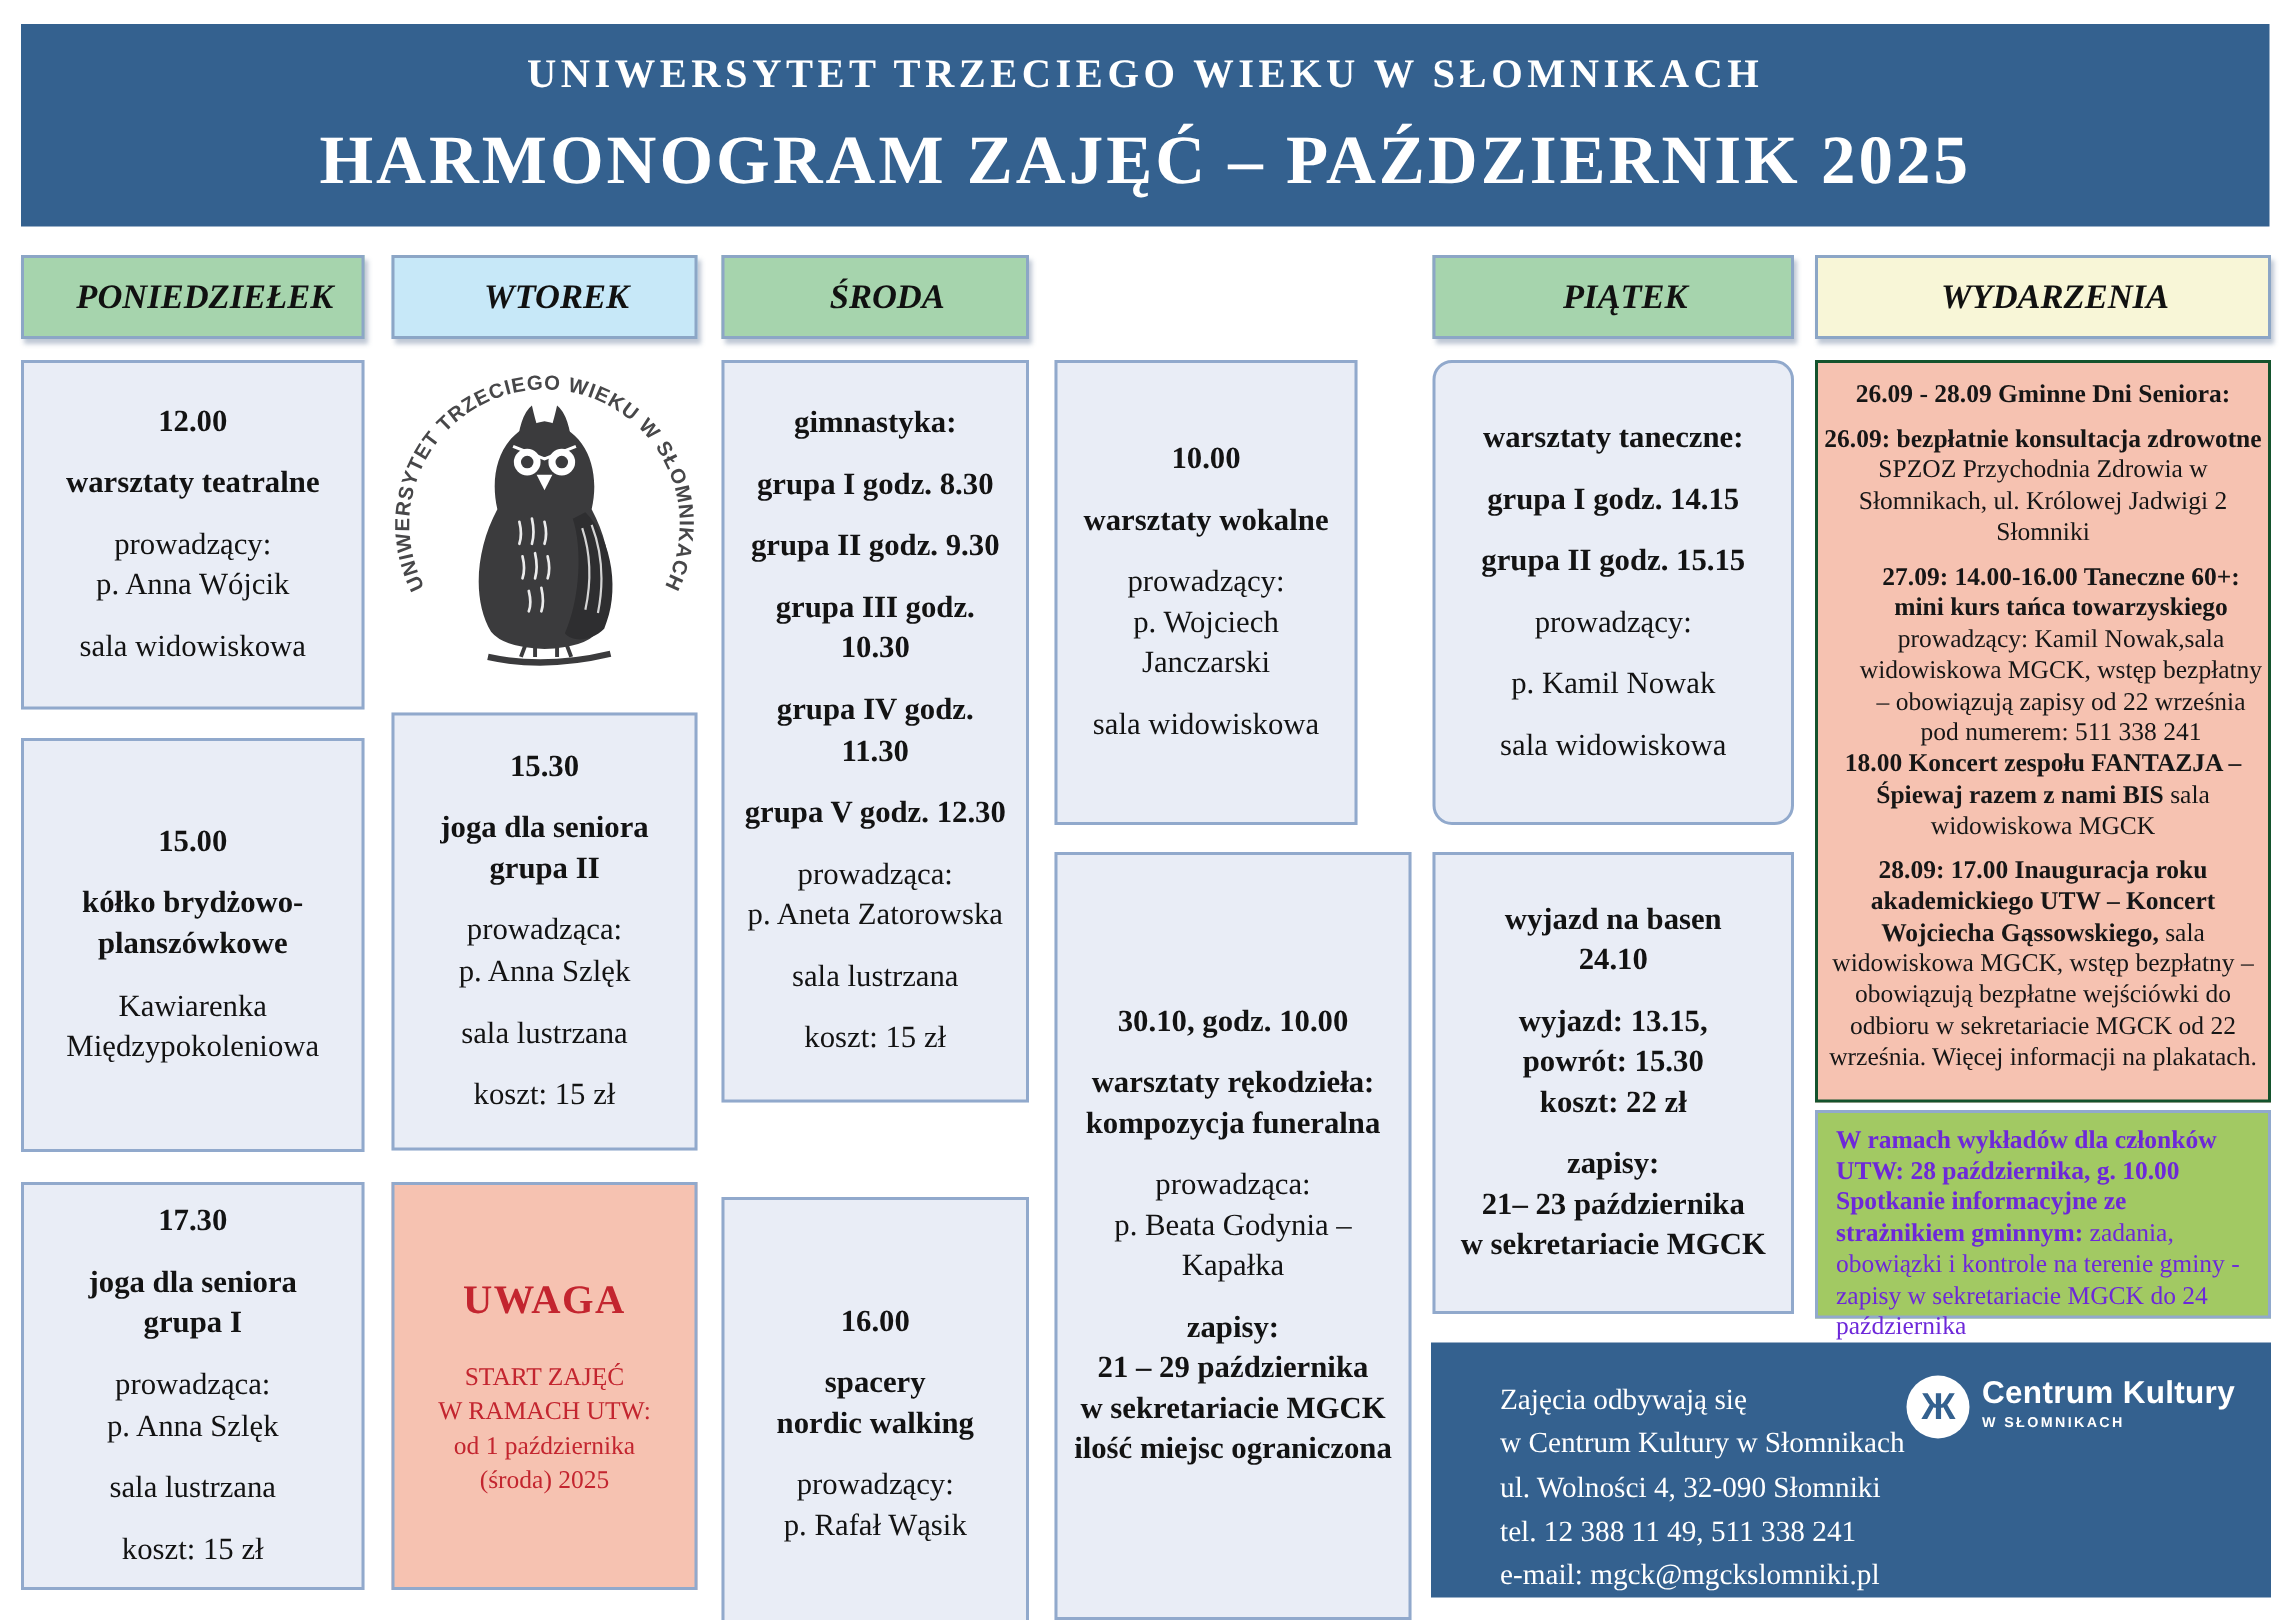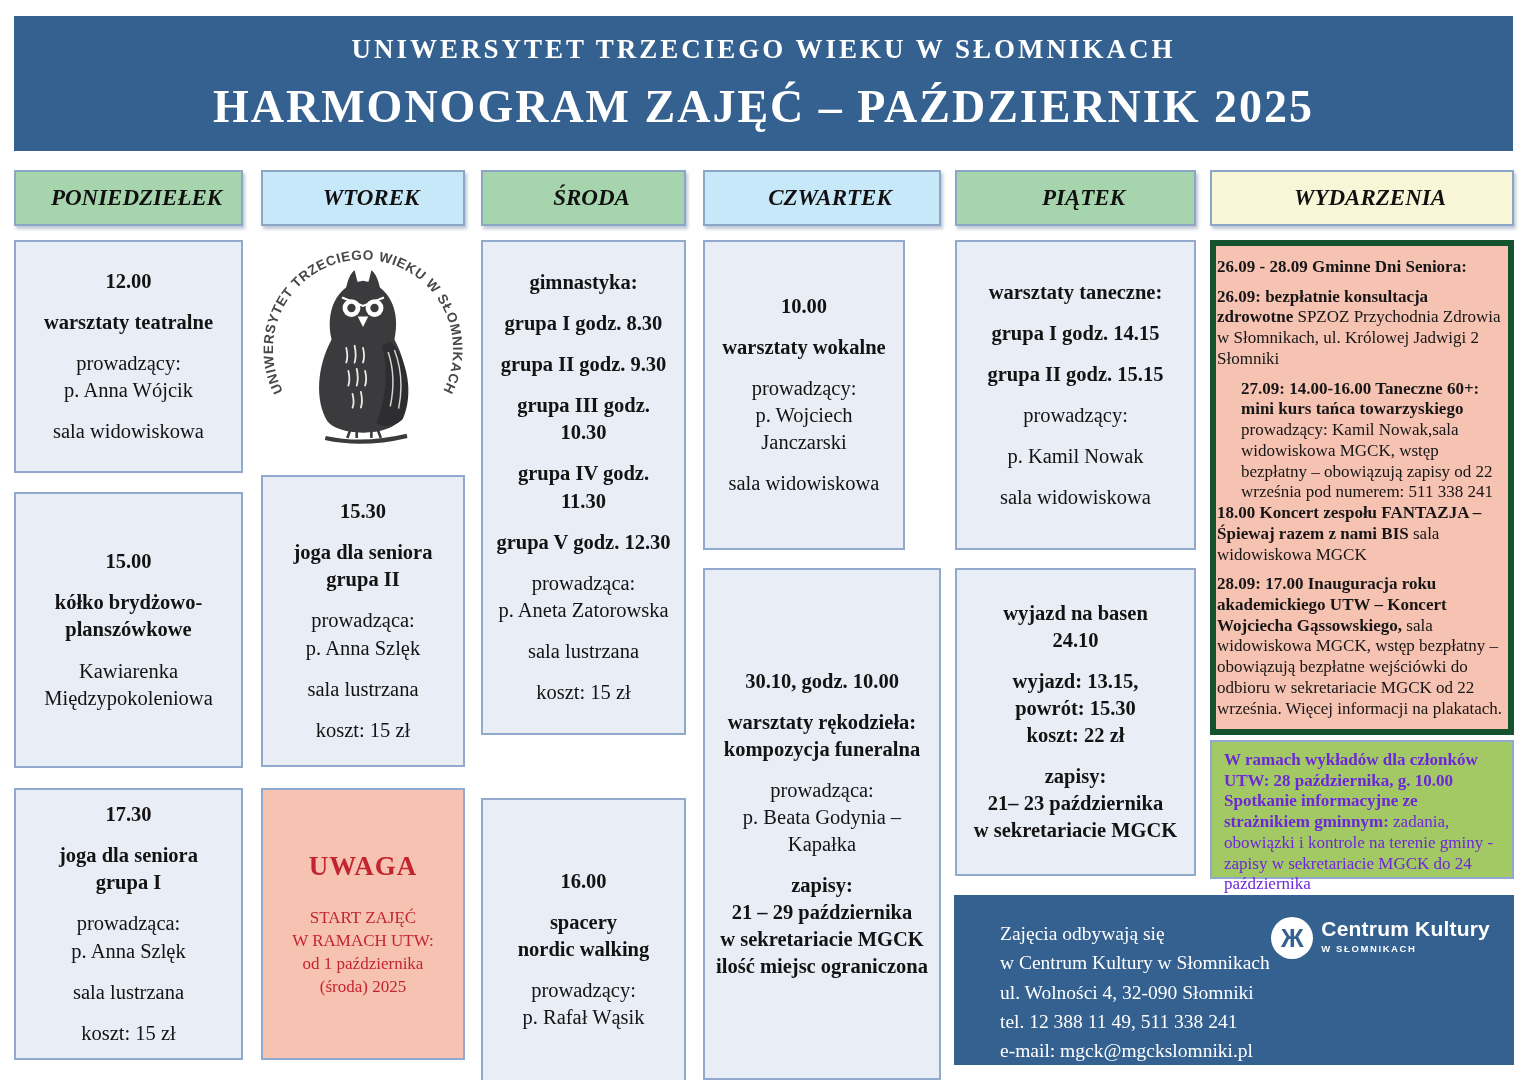--- a/index.html
+++ b/index.html
@@ -25,22 +25,22 @@
   .blk{white-space:pre-line;}
   .b{font-weight:bold;}
   .roomy{gap:14px;}
 
   
   .alert{background:#f6c2b1;color:#c3252f;gap:22px;}
   .alert .t1{font-size:27px;font-weight:bold;letter-spacing:1px;}
   .alert .t2{font-size:17px;font-weight:normal;white-space:pre-line;line-height:1.35;}
 
   
-  .events{position:absolute;background:#f6c2b1;border:6px solid #14532d;box-sizing:border-box;
-          padding:11px 1px;font-size:17px;line-height:1.22;color:#161616;text-align:left;}
+  .events{position:absolute;background:#f6c2b1;border:2px solid #14532d;box-sizing:border-box;
+          padding:11px 1px;font-size:17px;line-height:1.22;color:#161616;text-align:center;}
   .events p{margin:0 0 9px;}
   .events p.tight{margin-bottom:0;margin-left:24px;}
   .greennote{position:absolute;background:#a2c963;border:2px solid #91a9cc;box-sizing:border-box;
              padding:8px 12px;font-size:17px;line-height:1.22;color:#6d28d9;text-align:left;}
   .greennote p{margin:0;}
 
   
   .footerbox{position:absolute;left:954px;top:895px;width:560px;height:170px;background:#34618f;color:#ffffff;}
   .footerbox .lines{position:absolute;left:46px;top:24px;font-size:19.5px;line-height:1.5;}
   .cklogo{position:absolute;right:24px;top:22px;display:flex;align-items:flex-start;gap:8px;
@@ -58,21 +58,20 @@
 <div class="canvas">
 
   <div class="banner">
     <div class="l1">UNIWERSYTET TRZECIEGO WIEKU W SŁOMNIKACH</div>
     <div class="l2">HARMONOGRAM ZAJĘĆ – PAŹDZIERNIK 2025</div>
   </div>
 
   <div class="colhead green" style="left:14px;width:229px;">PONIEDZIEŁEK</div>
   <div class="colhead lblue" style="left:261px;width:204px;">WTOREK</div>
   <div class="colhead green" style="left:481px;width:205px;">ŚRODA</div>
-  <div class="colhead lblue" style="left:703px;width:238px;">CZWARTEK</div>
   <div class="colhead green" style="left:955px;width:241px;">PIĄTEK</div>
   <div class="colhead yellow" style="left:1210px;width:304px;">WYDARZENIA</div>
 
   <div class="card" style="left:14px;top:240px;width:229px;height:233px;">
     <div class="blk b">12.00</div>
     <div class="blk b">warsztaty teatralne</div>
     <div class="blk">prowadzący:
 p. Anna Wójcik</div>
     <div class="blk">sala widowiskowa</div>
   </div>
@@ -182,21 +181,21 @@
     <div class="blk b">warsztaty rękodzieła:
 kompozycja funeralna</div>
     <div class="blk">prowadząca:
 p. Beata Godynia – Kapałka</div>
     <div class="blk b">zapisy:
 21 – 29 października
 w sekretariacie MGCK
 ilość miejsc ograniczona</div>
   </div>
 
-  <div class="card" style="left:955px;top:240px;width:241px;height:310px;">
+  <div class="card" style="left:955px;top:240px;width:241px;height:310px;border-radius:13px;">
     <div class="blk b">warsztaty taneczne:</div>
     <div class="blk b">grupa I godz. 14.15</div>
     <div class="blk b">grupa II godz. 15.15</div>
     <div class="blk">prowadzący:</div>
     <div class="blk">p. Kamil Nowak</div>
     <div class="blk">sala widowiskowa</div>
   </div>
   <div class="card roomy" style="left:955px;top:568px;width:241px;height:308px;">
     <div class="blk b">wyjazd na basen
 24.10</div>

